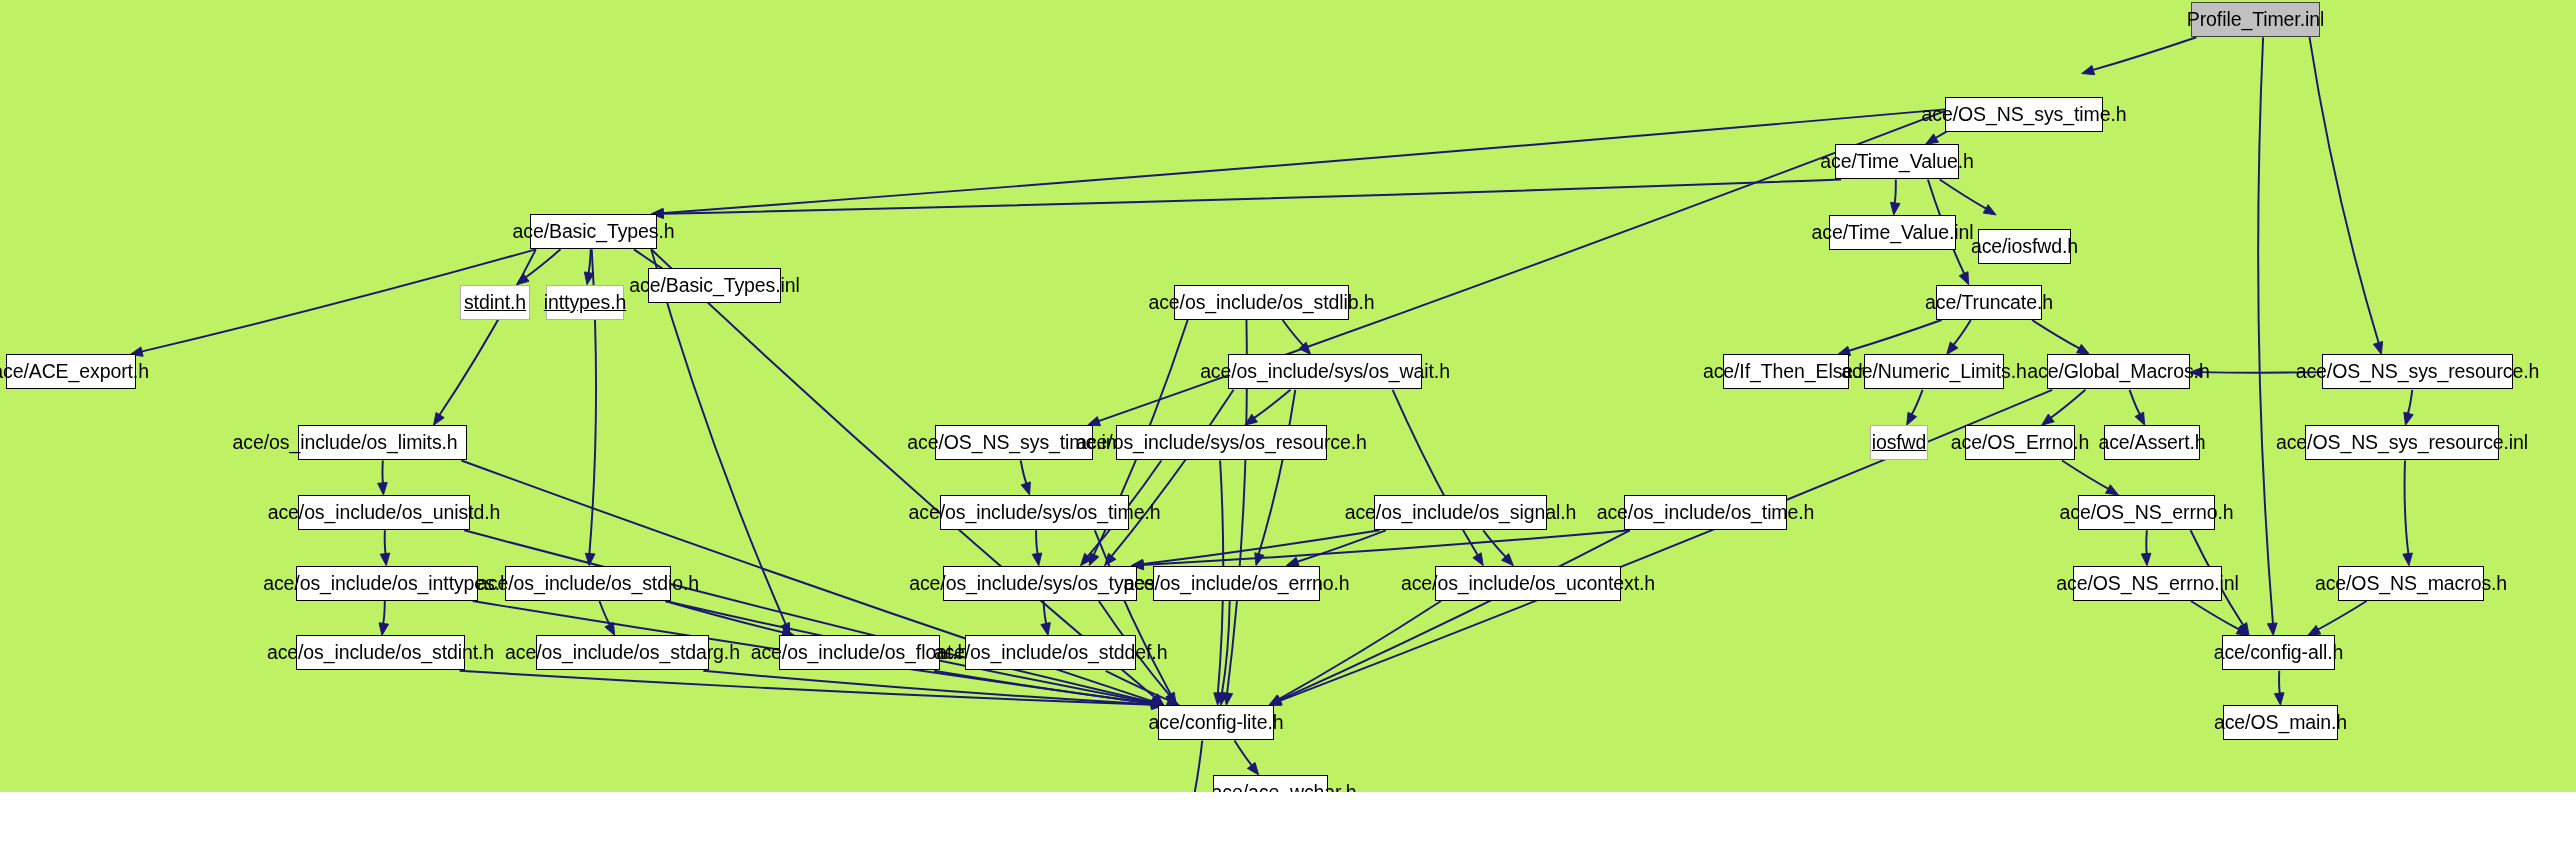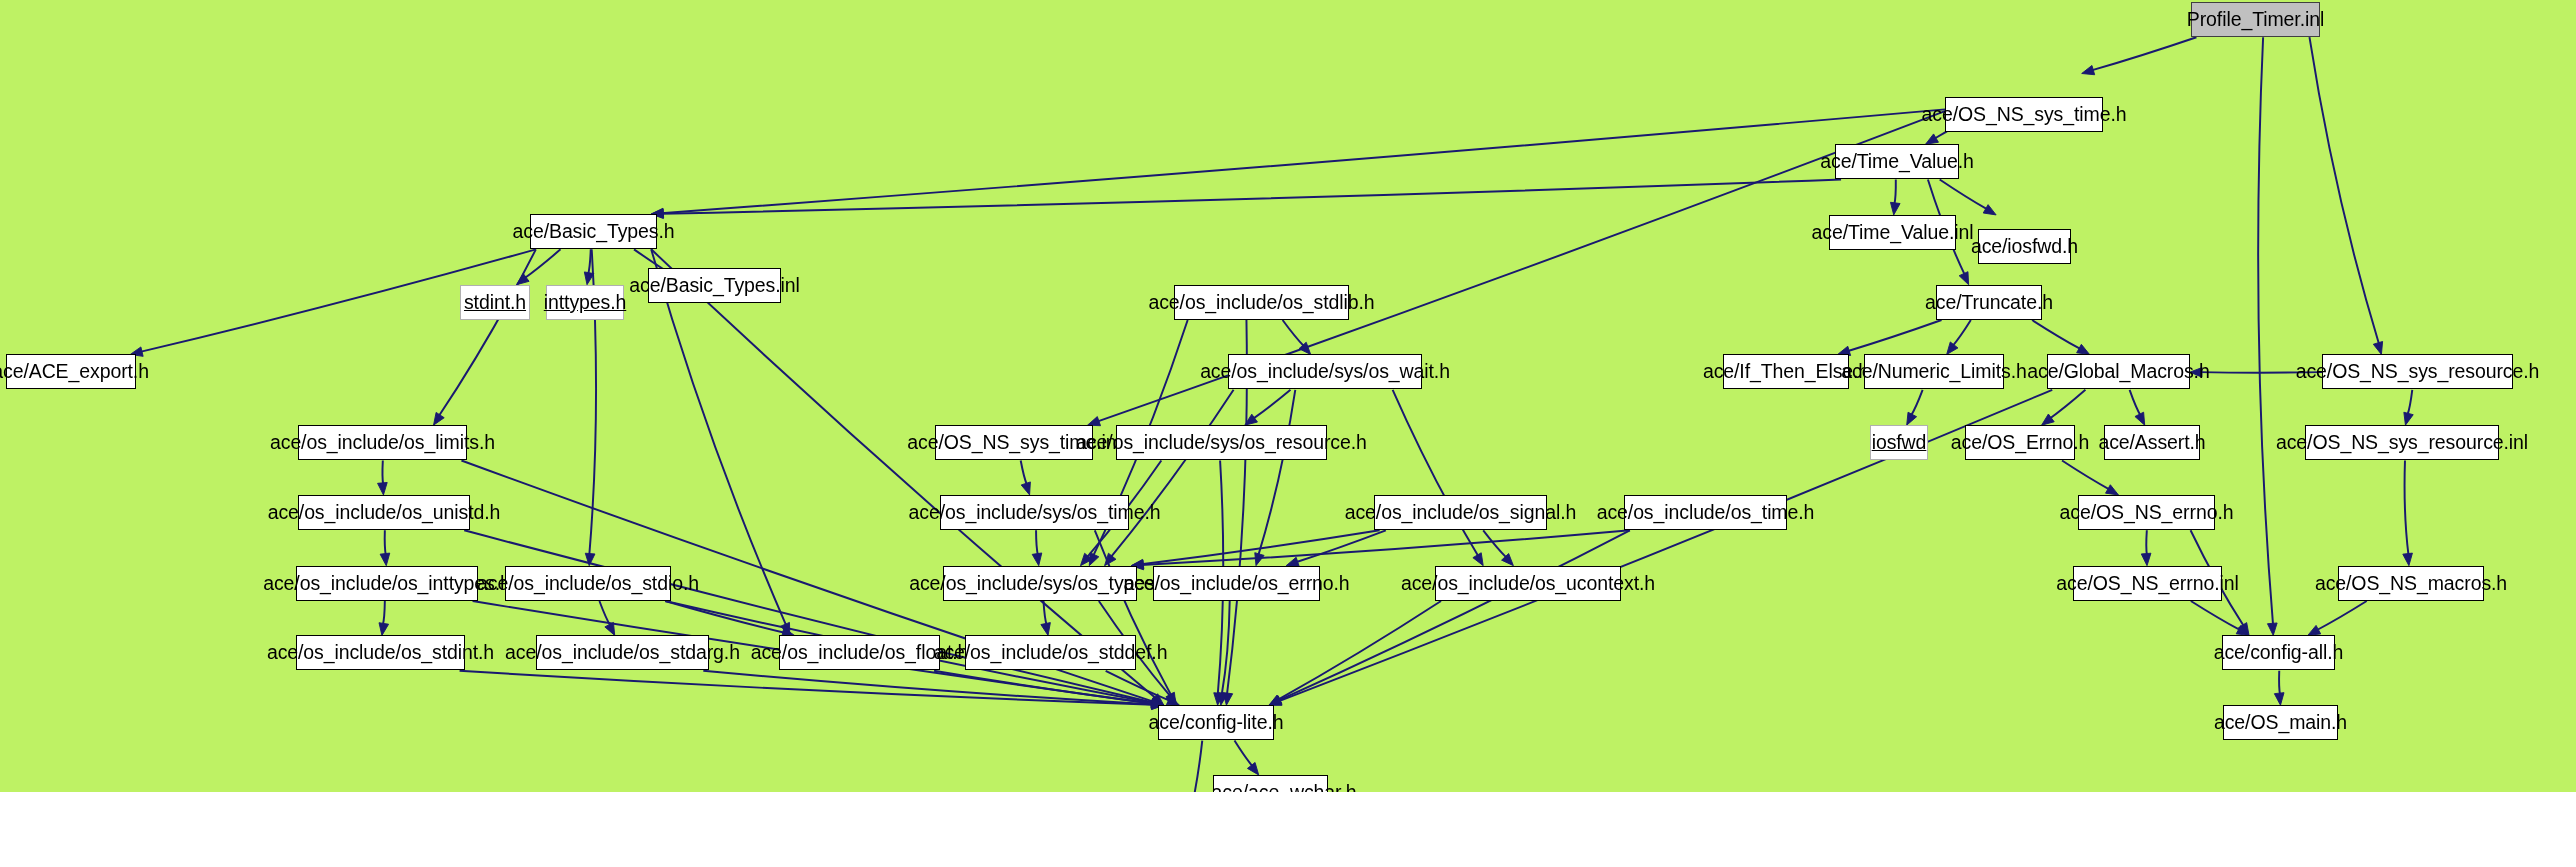--- a/index.html
+++ b/index.html
@@ -399,21 +399,21 @@
       </div>
       <div class="node" style="left: 1864px; top: 354px; width: 140px;">
         <span class="node-label">ace/Numeric_Limits.h</span>
       </div>
       <div class="node" style="left: 2047px; top: 354px; width: 143px;">
         <span class="node-label">ace/Global_Macros.h</span>
       </div>
       <div class="node" style="left: 2322px; top: 354px; width: 191px;">
         <span class="node-label">ace/OS_NS_sys_resource.h</span>
       </div>
-      <div class="node" style="left: 298px; top: 425px; width: 169px;">
+      <div class="node" style="left: 298px; top: 425px; width: 169px; justify-content: flex-end;">
         <span class="node-label">ace/os_include/os_limits.h</span>
       </div>
       <div class="node" style="left: 935px; top: 425px; width: 158px;">
         <span class="node-label">ace/OS_NS_sys_time.inl</span>
       </div>
       <div class="node" style="left: 1116px; top: 425px; width: 211px;">
         <span class="node-label">ace/os_include/sys/os_resource.h</span>
       </div>
       <div class="node sys" style="left: 1870px; top: 425px; width: 58px;">
         <span class="node-label">iosfwd</span>

